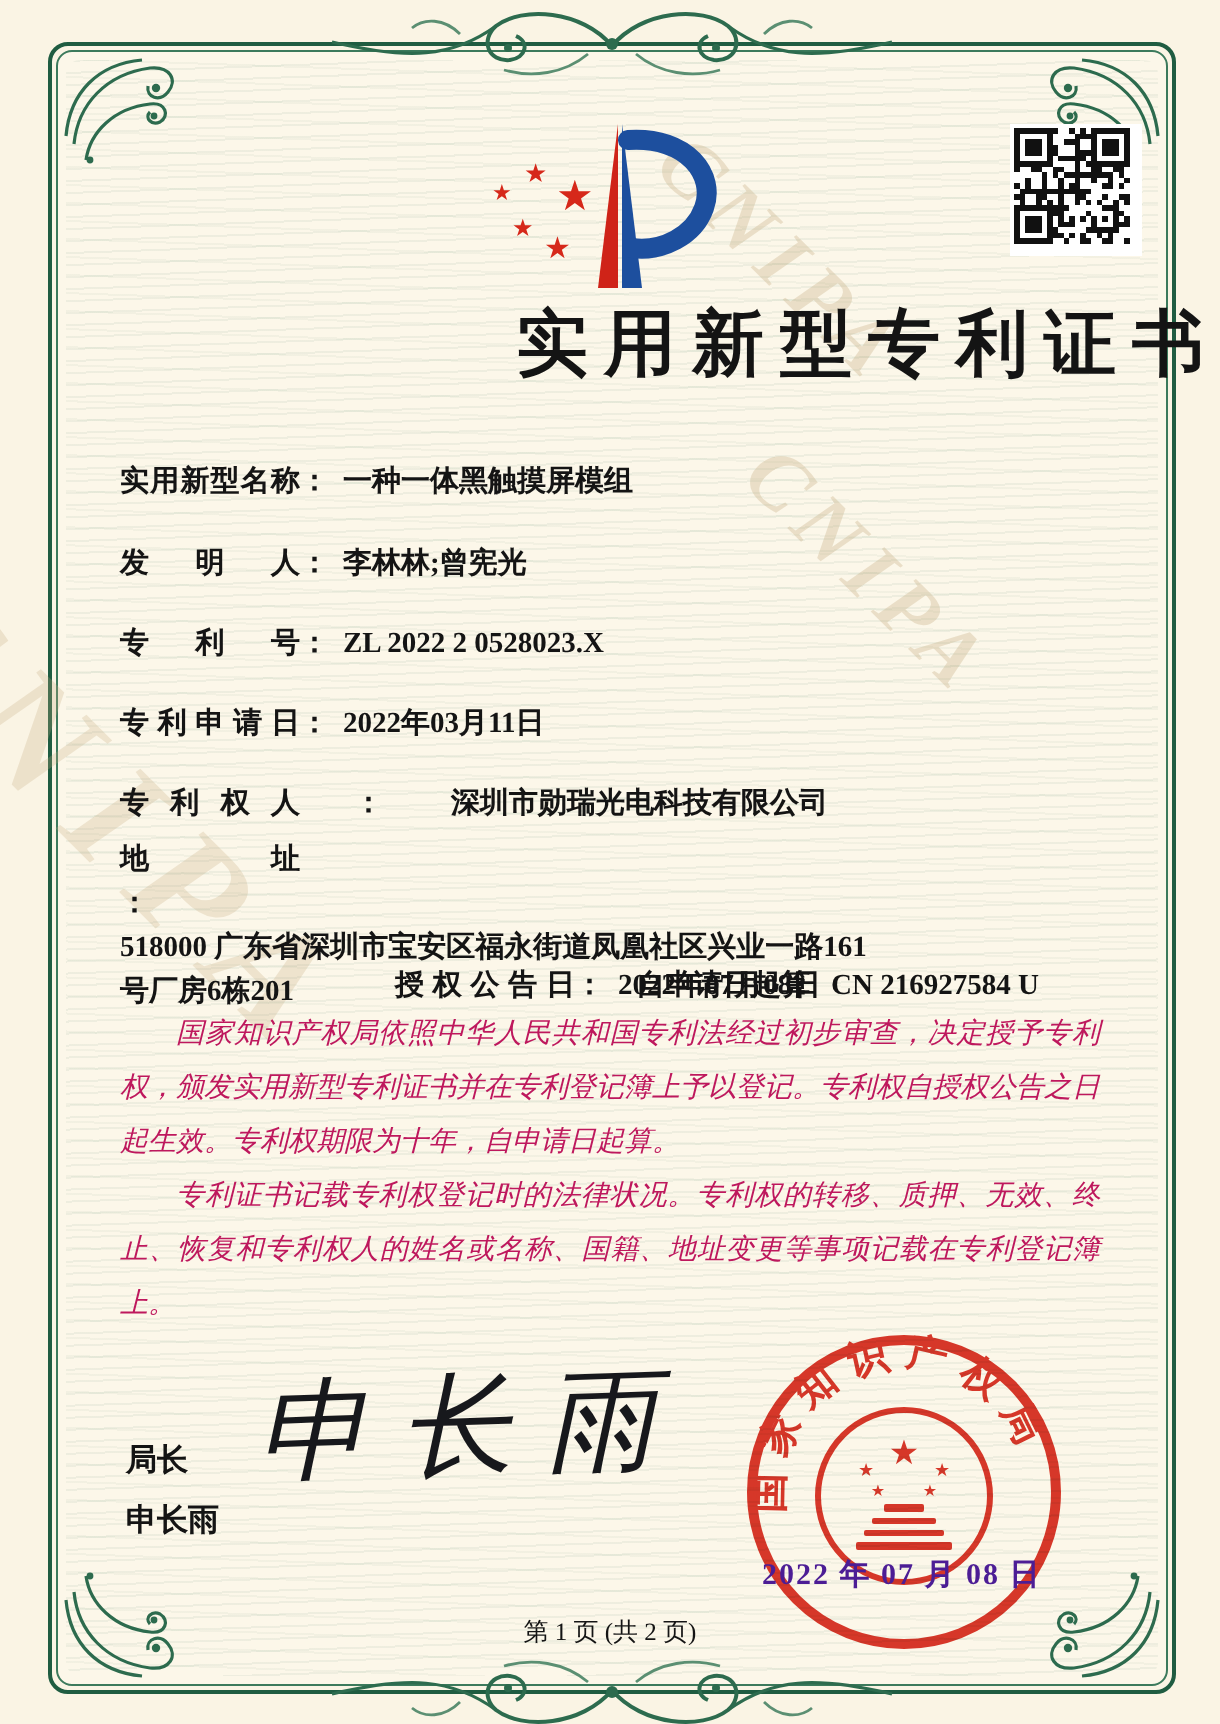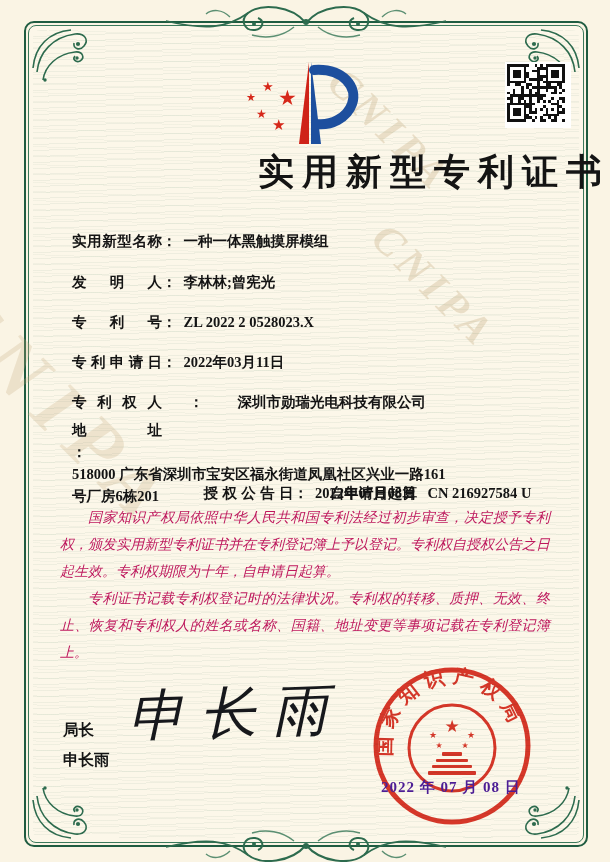--- a/index.html
+++ b/index.html
@@ -51,21 +51,21 @@
   .st2{left:26px; top:22px; font-size:13px;}
   .st3{left:10px; top:34px; font-size:11px;}
   .st4{left:20px; top:50px; font-size:12px;}
   .st5{left:36px; top:60px; font-size:15px;}
   .qr-wrap{position:absolute; left:505px; top:62px; width:62px; height:62px; background:#fff; padding:2px; z-index:2;}
   .title{
     position:absolute; left:0; top:148px; width:100%; text-align:right;
     font-size:36px; font-weight:700; letter-spacing:8px; z-index:2;
   }
   
-  .row{position:absolute; left:60px; display:flex; font-size:14.5px; font-weight:600; z-index:2; line-height:22px;margin-left:12px;}
+  .row{position:absolute; left:60px; display:flex; font-size:14.5px; font-weight:600; z-index:2; line-height:22px;}
   .flabel{width:90px; text-align:justify; text-align-last:justify; white-space:nowrap; flex:none;}
   .colon{flex:none; margin-right:7px;}
   .fvalue{max-width:384px;}
   .r0{top:230px;} .r1{top:271px;} .r2{top:311px;} .r3{top:351px;} .r4{top:391px;gap:27px;} .r5{top:419px;flex-direction:column;} .r6{top:482px; right:62px;justify-content:center;}
   .grant2{position:absolute; left:258px; top:0; display:flex;}
   .grant2 .flabel{width:76px;}
   
   .paras{
     position:absolute; left:60px; top:504px; width:490px; z-index:2;
     font-size:14px; line-height:27px; font-style:italic; font-weight:500; color:#be185d;
@@ -470,14 +470,15 @@
       <text x="67" y="82" font-size="8">★</text>
       <text x="93" y="82" font-size="8">★</text>
       <rect x="70" y="86" width="20" height="4" rx="1"></rect>
       <rect x="64" y="93" width="32" height="3" rx="1"></rect>
       <rect x="60" y="99" width="40" height="3" rx="1"></rect>
       <rect x="56" y="105" width="48" height="4" rx="1"></rect>
     </g>
   </svg>
   <div class="seal-date">2022 年 07 月 08 日</div>
 
+  <div class="footer">第 1 页 (共 2 页)</div>
 
 </div>
 
 </body></html>

